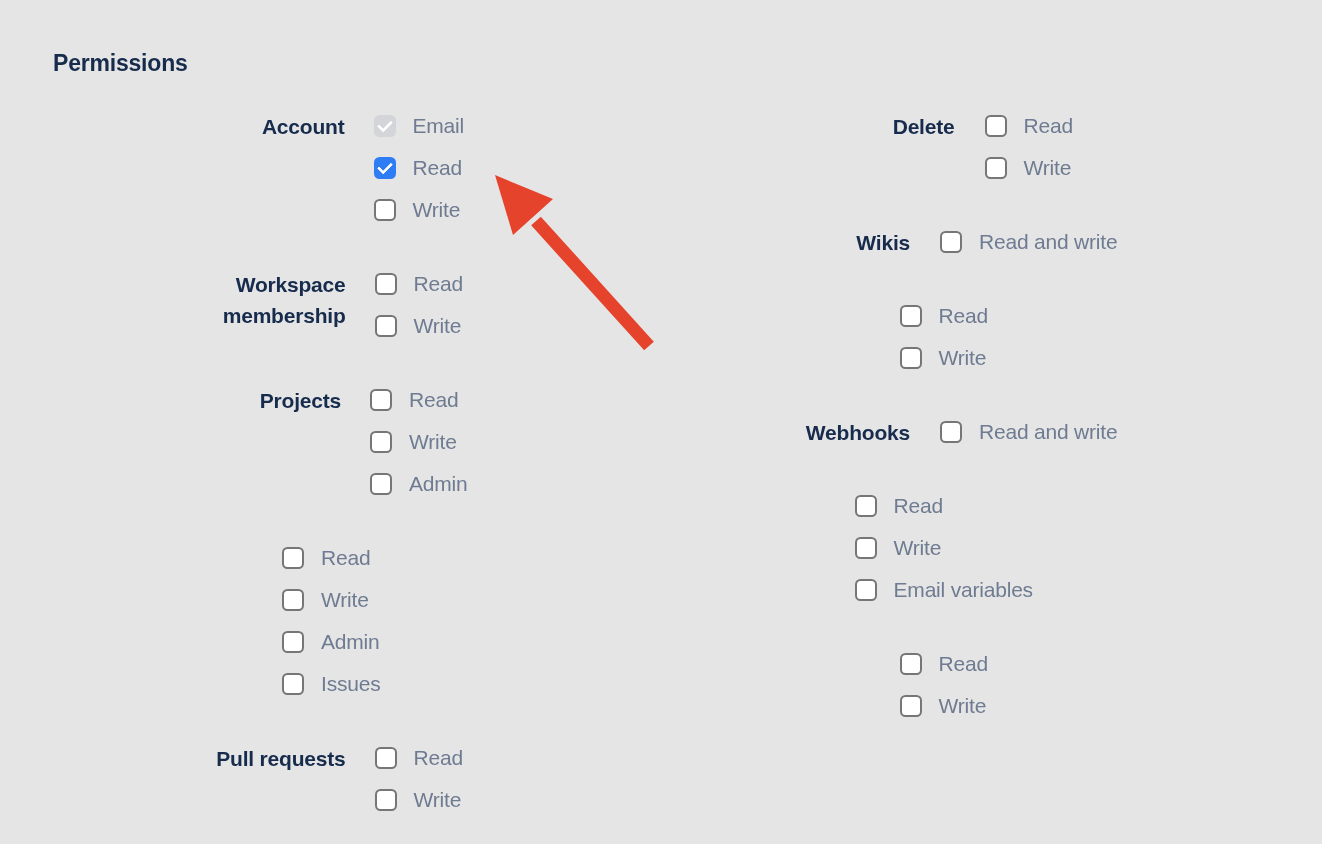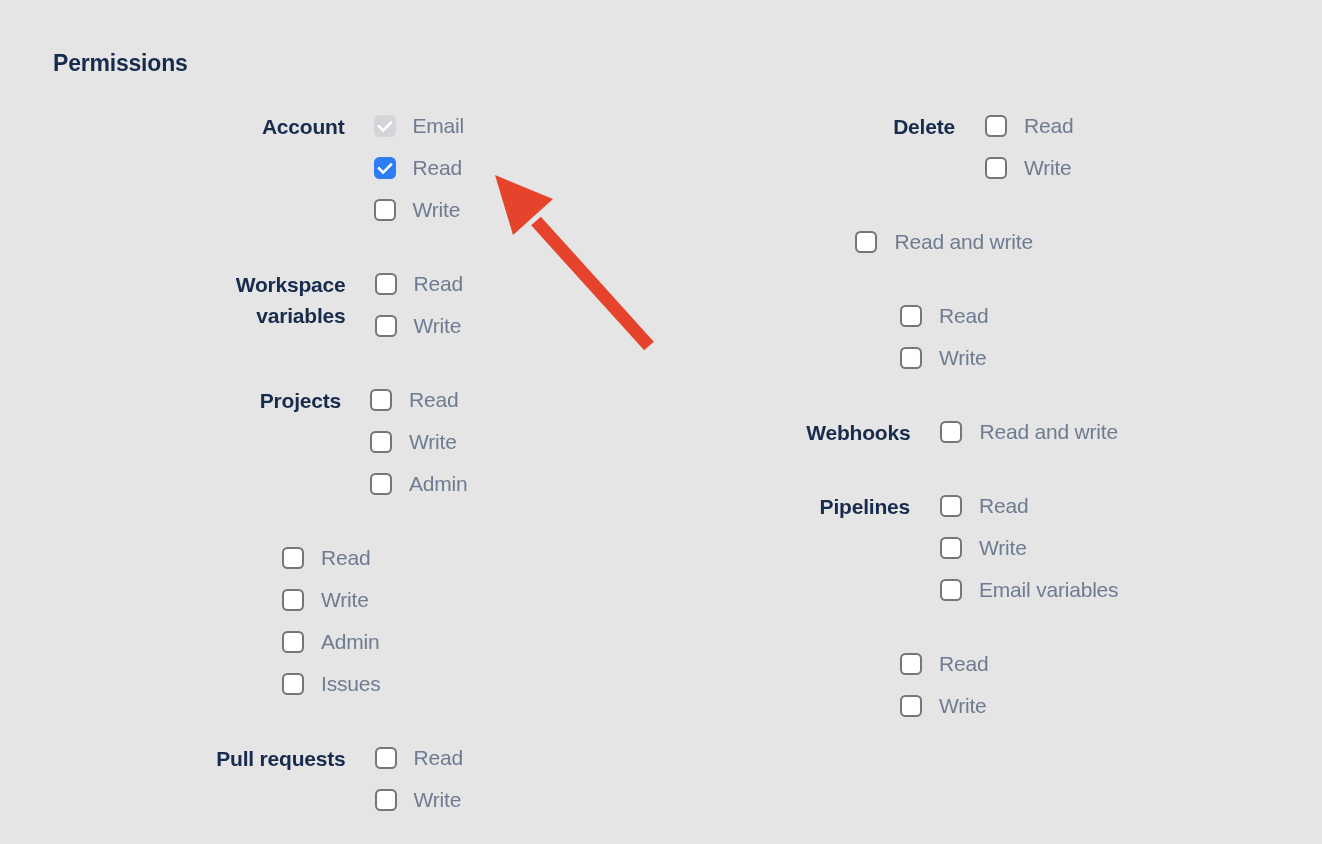--- a/index.html
+++ b/index.html
@@ -114,21 +114,21 @@
           <span class="opt-label">Read</span>
         </div>
         <div class="row">
           <span class="cb unchecked" role="checkbox" aria-checked="false"></span>
           <span class="opt-label">Write</span>
         </div>
       </div>
     </div>
 
     <div class="group">
-      <div class="group-label">Workspace variables</div>
+      <div class="group-label">Workspace membership</div>
       <div class="options">
         <div class="row">
           <span class="cb unchecked" role="checkbox" aria-checked="false"></span>
           <span class="opt-label">Read</span>
         </div>
         <div class="row">
           <span class="cb unchecked" role="checkbox" aria-checked="false"></span>
           <span class="opt-label">Write</span>
         </div>
       </div>
@@ -199,20 +199,21 @@
           <span class="opt-label">Read</span>
         </div>
         <div class="row">
           <span class="cb unchecked" role="checkbox" aria-checked="false"></span>
           <span class="opt-label">Write</span>
         </div>
       </div>
     </div>
 
     <div class="group">
+      <div class="group-label">Wikis</div>
       <div class="options">
         <div class="row">
           <span class="cb unchecked" role="checkbox" aria-checked="false"></span>
           <span class="opt-label">Read and write</span>
         </div>
       </div>
     </div>
 
     <div class="group">
       <div class="options">
@@ -231,21 +232,20 @@
       <div class="group-label">Webhooks</div>
       <div class="options">
         <div class="row">
           <span class="cb unchecked" role="checkbox" aria-checked="false"></span>
           <span class="opt-label">Read and write</span>
         </div>
       </div>
     </div>
 
     <div class="group">
-      <div class="group-label">Pipelines</div>
       <div class="options">
         <div class="row">
           <span class="cb unchecked" role="checkbox" aria-checked="false"></span>
           <span class="opt-label">Read</span>
         </div>
         <div class="row">
           <span class="cb unchecked" role="checkbox" aria-checked="false"></span>
           <span class="opt-label">Write</span>
         </div>
         <div class="row">

